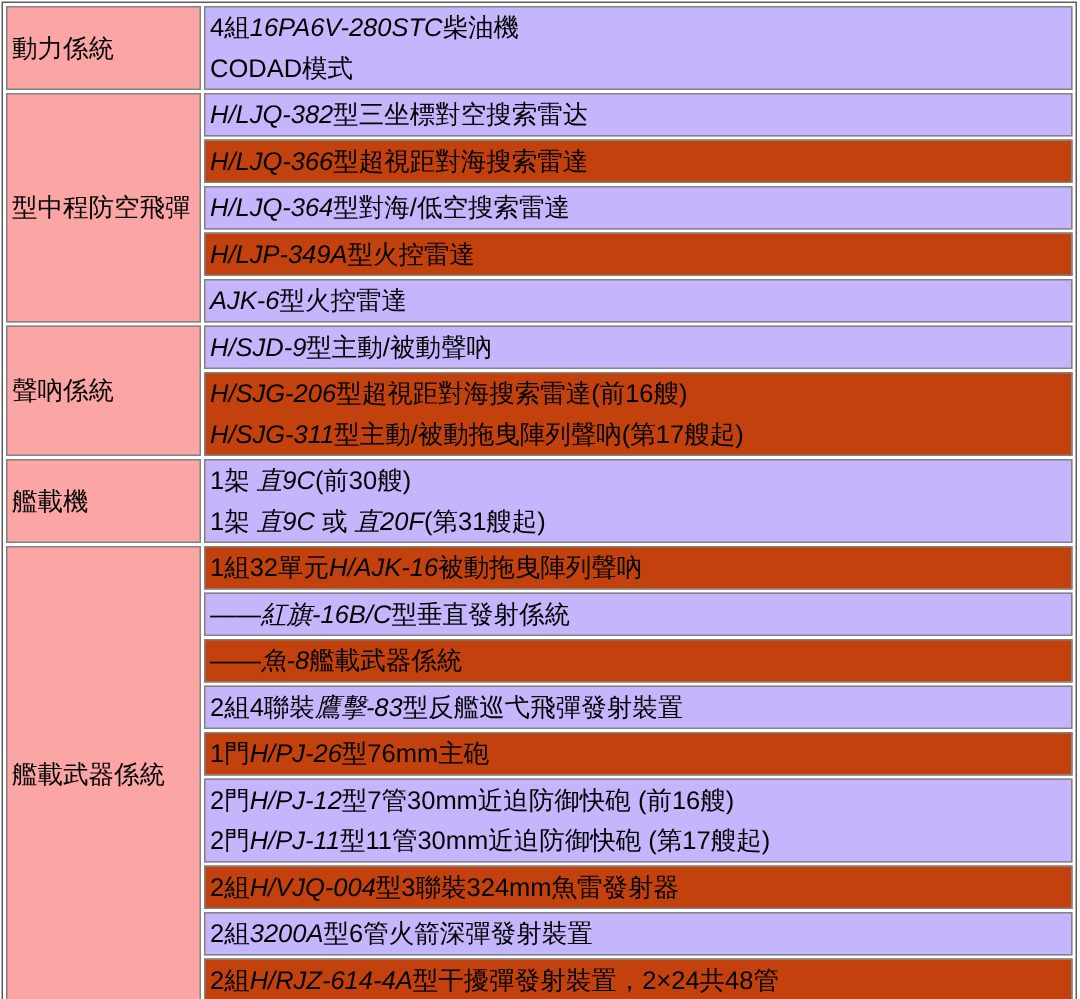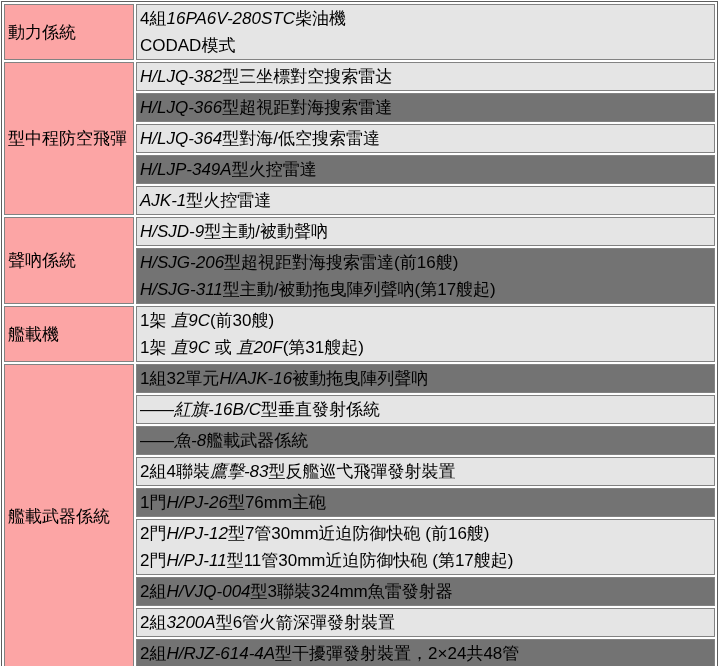--- a/index.html
+++ b/index.html
@@ -19,35 +19,35 @@
   table.specs {
     border-collapse: separate;
     border-spacing: 2px;
     background: #ffffff;
     border: 1px solid #5e5e5e;
     width: 717px;
     table-layout: fixed;
   }
   td {
     border: 1px solid #828282;
-    background: #e5e5e5;
+    background: #c4b5fd;
     font-size: 17px;
     line-height: 27px;
     padding: 0 3px;
     vertical-align: middle;
     overflow: hidden;
     white-space: nowrap;
   }
   td.label-cell {
     width: 122px;
     vertical-align: middle;
     background: #fca5a5;
   }
   td.spec-cell.shade {
-    background: #737373;
+    background: #c2410c;
   }
   .spec-line {
     height: 27px;
     line-height: 27px;
   }
   .it {
     font-style: italic;
   }
 </style>
 </head>
@@ -79,21 +79,21 @@
             <div class="spec-line"><span class="it">H/LJQ-364</span><span>型對海/低空搜索雷達</span></div>
           </td>
         </tr>
         <tr>
           <td class="spec-cell shade">
             <div class="spec-line"><span class="it">H/LJP-349A</span><span>型火控雷達</span></div>
           </td>
         </tr>
         <tr>
           <td class="spec-cell">
-            <div class="spec-line"><span class="it">AJK-1</span><span>型火控雷達</span></div>
+            <div class="spec-line"><span class="it">AJK-6</span><span>型火控雷達</span></div>
           </td>
         </tr>
         <tr>
           <td class="label-cell" rowspan="2">聲吶係統</td>
           <td class="spec-cell">
             <div class="spec-line"><span class="it">H/SJD-9</span><span>型主動/被動聲吶</span></div>
           </td>
         </tr>
         <tr>
           <td class="spec-cell shade">

